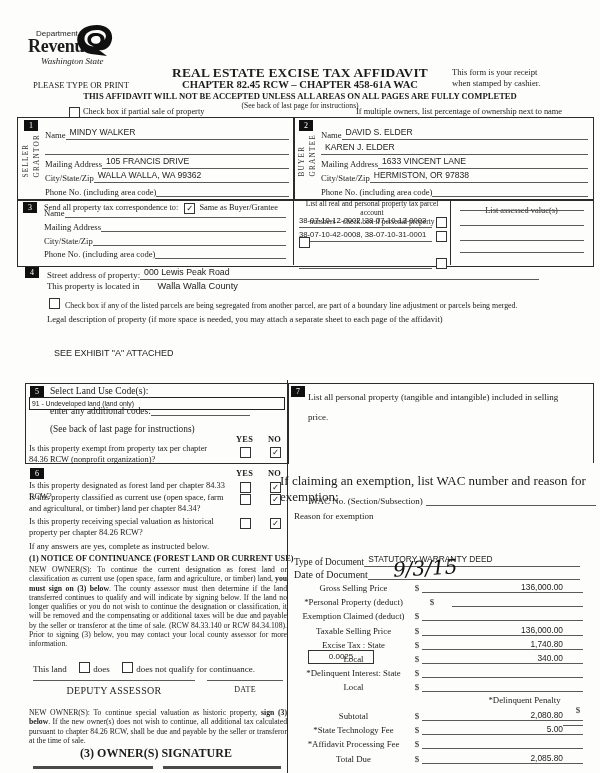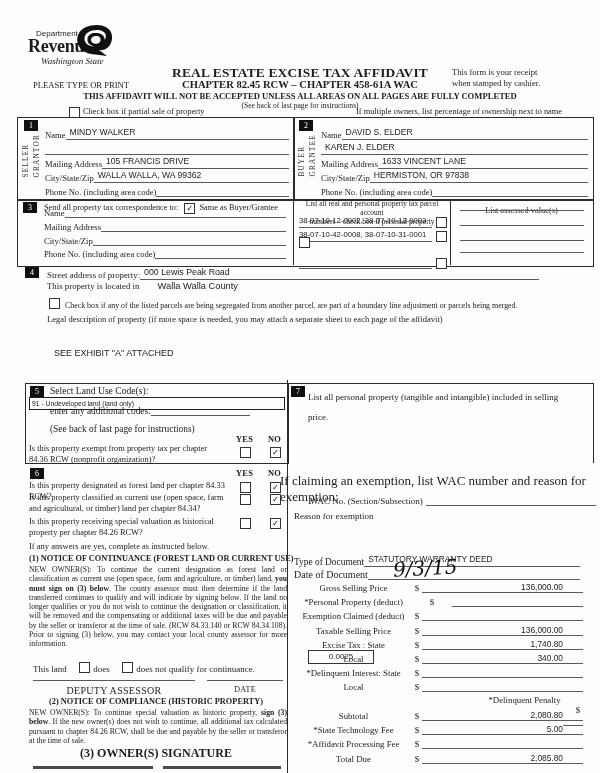--- a/index.html
+++ b/index.html
@@ -251,21 +251,20 @@
     <span>does</span>
     <span class="cb" style="margin:0 1px 0 10px;"><i></i></span>
     <span>does not qualify for continuance.</span>
   </div>
 
   <div class="uline" style="left:33px;top:680px;width:162px;"></div>
   <div class="uline" style="left:207px;top:680px;width:76px;"></div>
   <div class="abs ctr" style="left:33px;top:685px;width:162px;font-size:10px;letter-spacing:0.3px;">DEPUTY ASSESSOR</div>
   <div class="abs ctr" style="left:207px;top:685px;width:76px;font-size:8px;letter-spacing:0.3px;">DATE</div>
 
-  <div class="abs b ctr" style="left:25px;top:697px;width:262px;font-size:8.3px;">(2)  NOTICE OF COMPLIANCE (HISTORIC PROPERTY)</div>
   <div class="abs para" style="left:29px;top:708px;width:258px;">
     <span>NEW OWNER(S): To continue special valuation as historic property, </span><span class="b">sign (3) below</span><span>. If the new owner(s) does not wish to continue, all additional tax calculated pursuant to chapter 84.26 RCW, shall be due and payable by the seller or transferor at the time of sale.</span>
   </div>
   <div class="abs b ctr" style="left:25px;top:746px;width:262px;font-size:12px;">(3)  OWNER(S) SIGNATURE</div>
   <div class="sigthick" style="left:33px;top:766px;width:120px;"></div>
   <div class="sigthick" style="left:163px;top:766px;width:118px;"></div>
 
   <div class="abs" style="left:287px;top:380px;width:1px;height:393px;background:#2b2b2b;"></div>
   <div class="abs" style="left:287px;top:383px;width:306px;height:79px;border-top:1.2px solid #2b2b2b;border-right:1.2px solid #2b2b2b;"></div>
   <div class="sq" style="left:291px;top:386px;">7</div>

